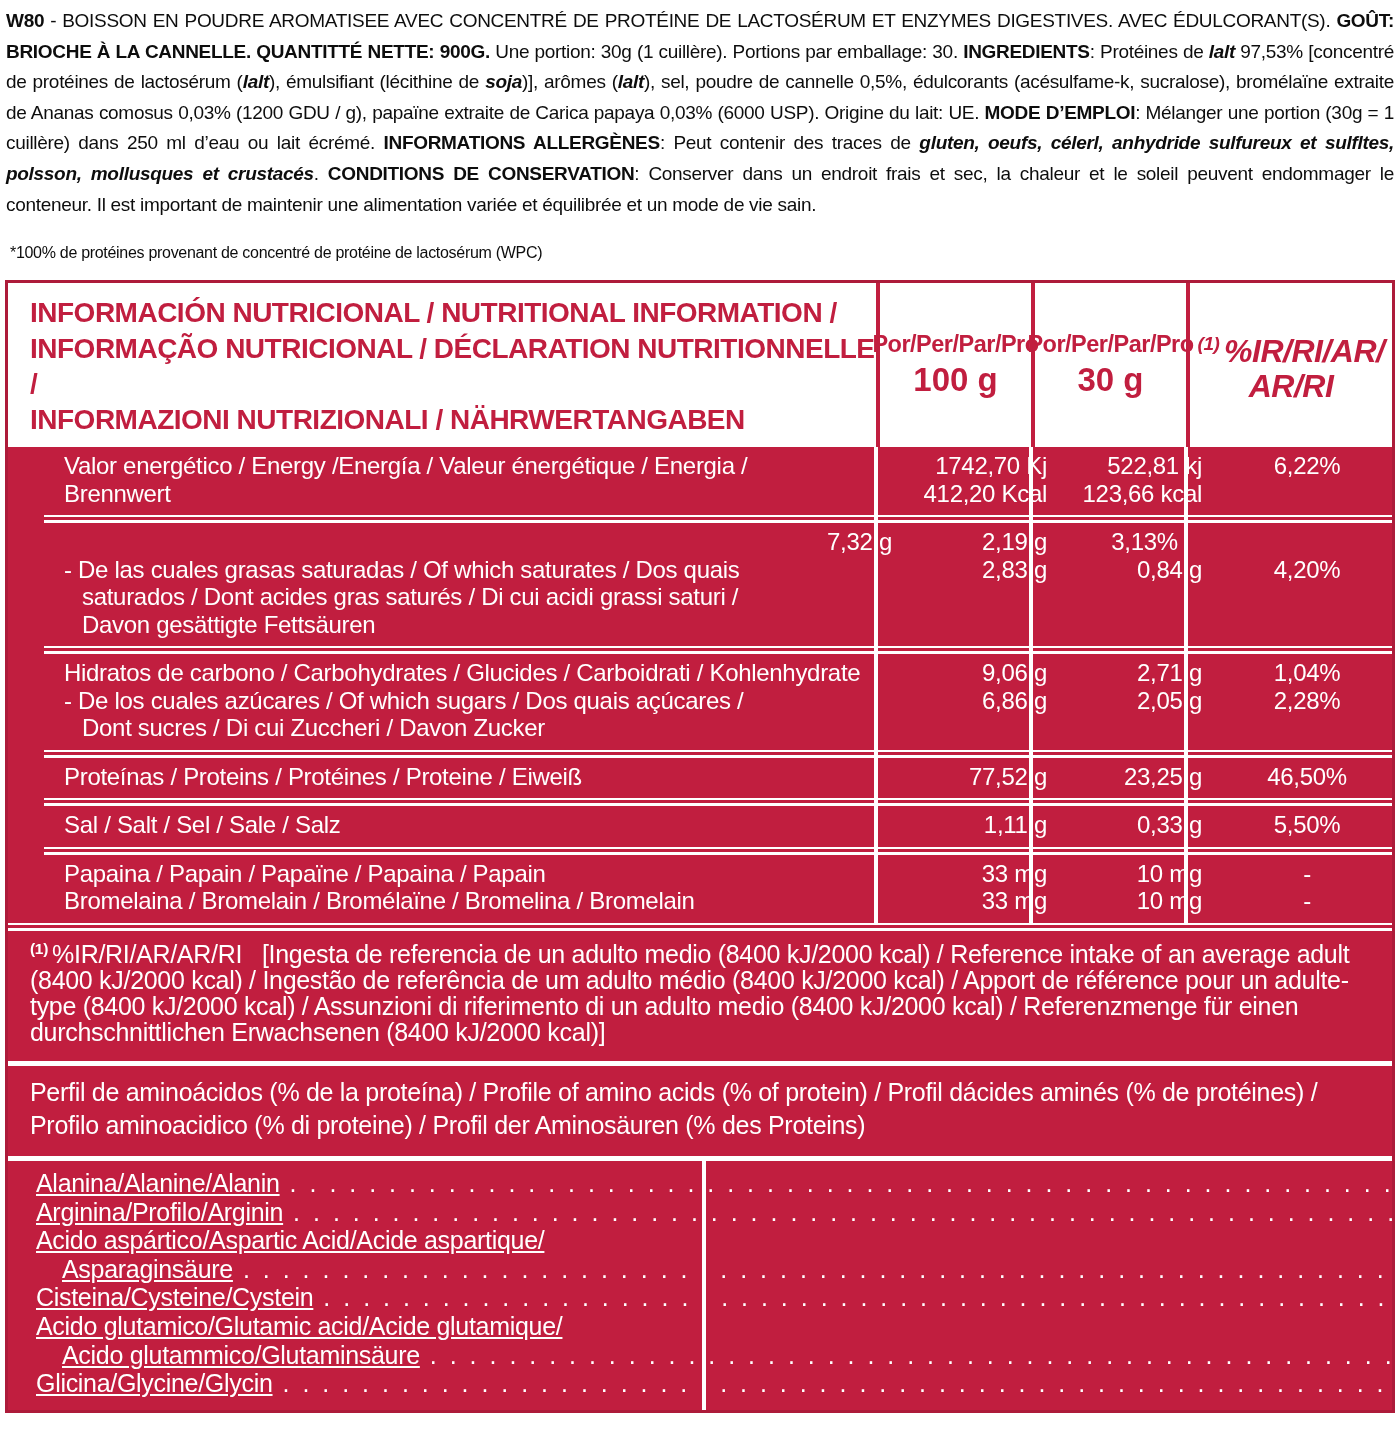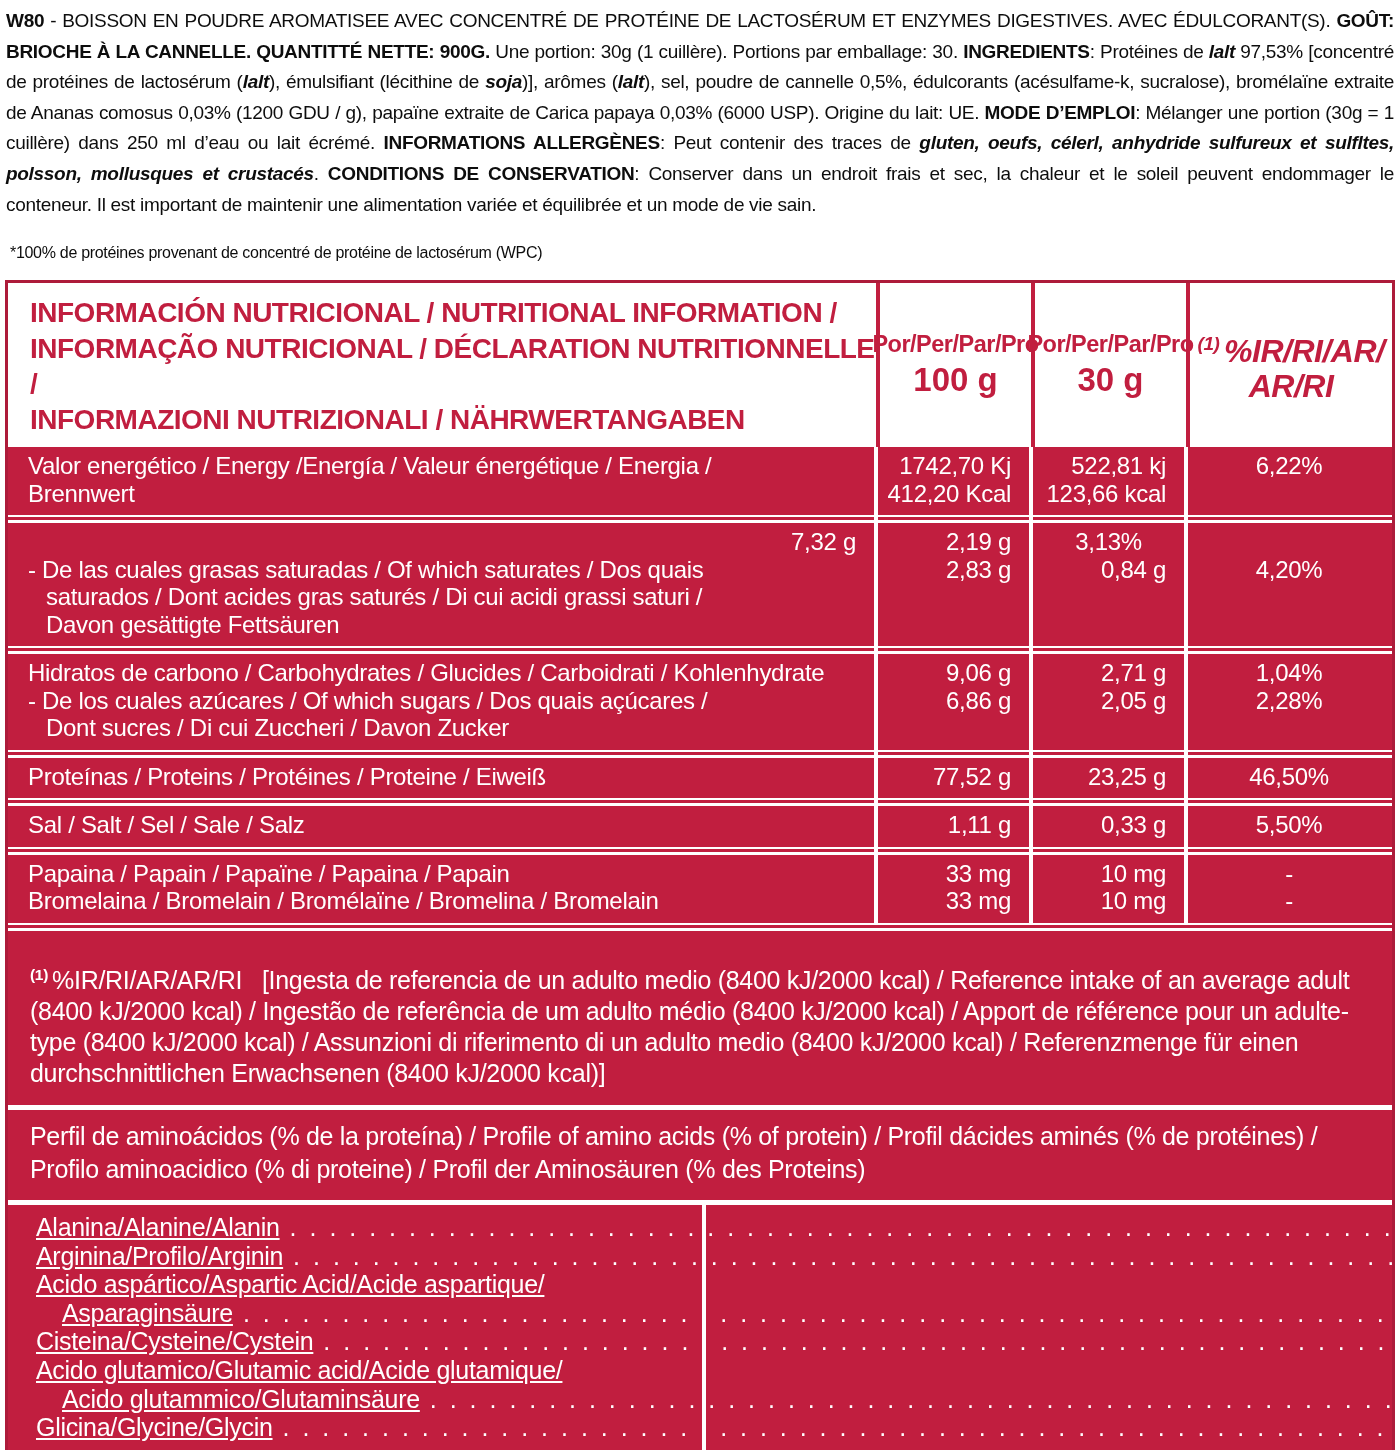--- a/index.html
+++ b/index.html
@@ -46,38 +46,38 @@
   .h-col{
     border-left:4px solid var(--red);
     display:flex;flex-direction:column;justify-content:center;align-items:center;
     text-align:center;gap:3px;
   }
   .h-small{font-weight:bold;font-size:23.5px;letter-spacing:-0.5px;}
   .h-big{font-weight:bold;font-size:33px;}
   .h-pct-text{font-weight:bold;font-size:32px;line-height:36px;text-align:center;letter-spacing:-0.5px;font-style:italic;}
   .h-pct-text .sup{font-size:19px;}
   
-  .tbody{position:relative;}
+  .tbody{position:relative;padding-left:36px;}
   .vdiv{position:absolute;top:0;bottom:0;width:4px;background:var(--white);}
   .vdiv.v1{left:866px;} .vdiv.v2{left:1021px;} .vdiv.v3{left:1176px;}
   .nblock{padding:5px 0 8px;}
   .nrow{line-height:27.5px;font-size:24px;letter-spacing:-0.3px;}
   .nlabel{padding-left:20px;white-space:nowrap;}
   .nlabel.indent{padding-left:38px;}
   .nval{text-align:right;padding-right:20px;white-space:nowrap;}
   .npct{text-align:center;white-space:nowrap;}
   .sep-double{
     height:8px;
     background:linear-gradient(to bottom,var(--white) 0 2.5px,transparent 2.5px 5.5px,var(--white) 5.5px 8px);
   }
   .sep{height:5px;background:var(--white);}
   
   .footnote{
-    padding:28px 22px 16px 22px;
-    font-size:25px;line-height:31px;letter-spacing:-0.3px;
+    padding:5px 22px 16px 22px;
+    font-size:25px;line-height:26px;letter-spacing:-0.3px;
   }
   
   .amino-header{
     padding:10px 22px 14px 22px;
     font-size:25px;line-height:33px;letter-spacing:-0.3px;
   }
   
   .amino-cols{display:grid;grid-template-columns:1fr 1fr;position:relative;padding:8px 0 12px;}
   .amino-divider{position:absolute;left:694px;top:0;bottom:0;width:4px;background:var(--white);}
   .am-line{

